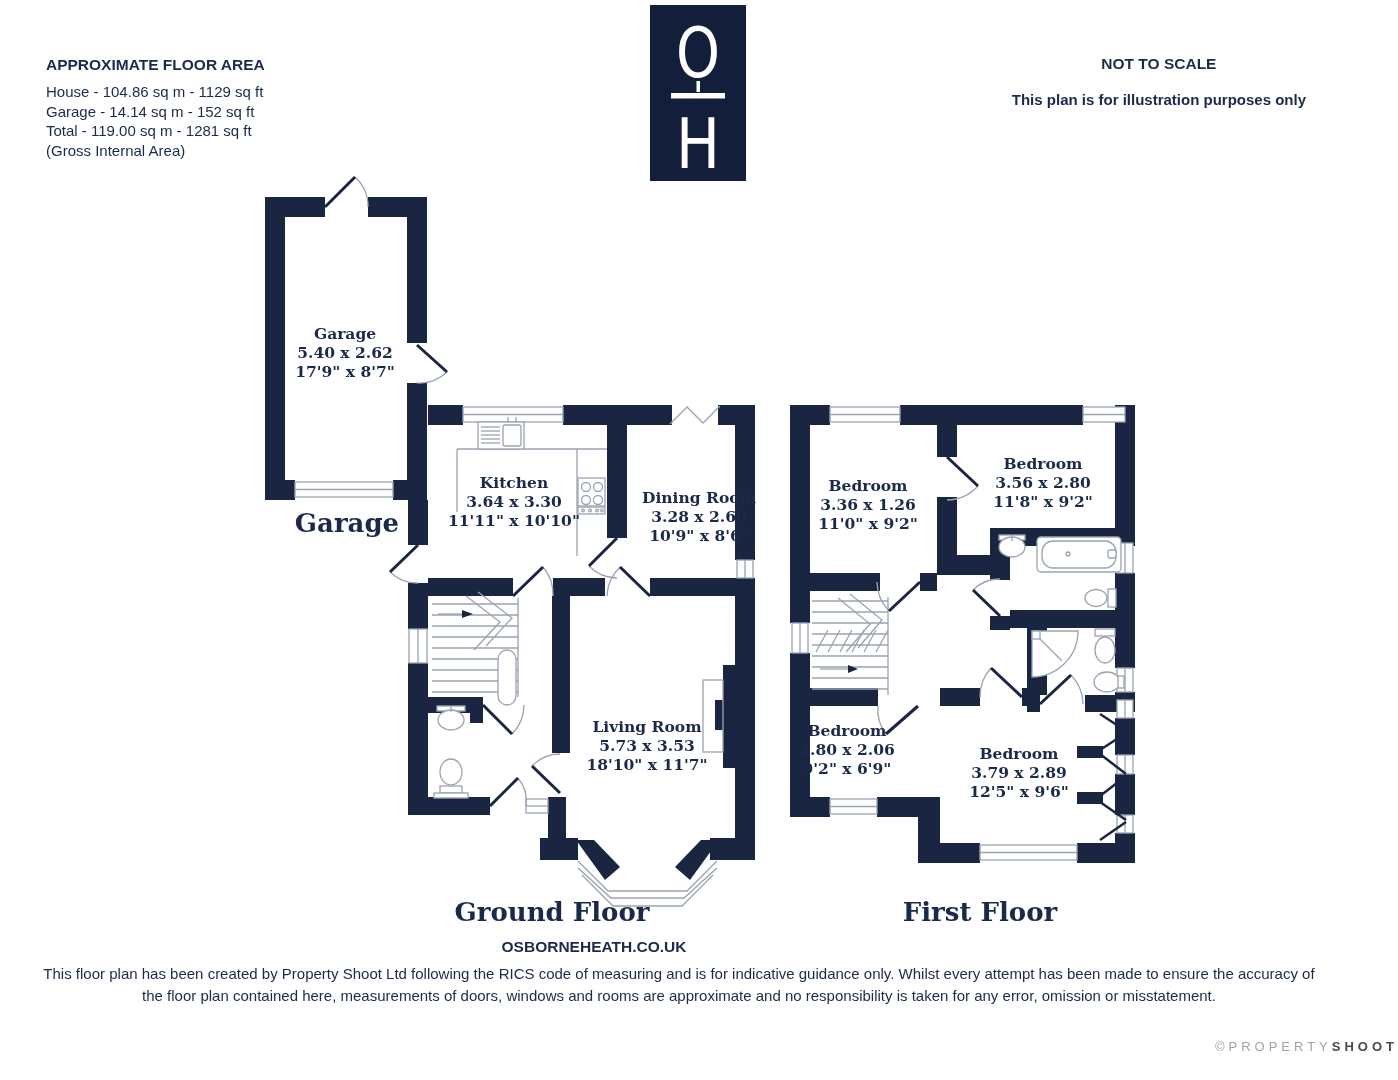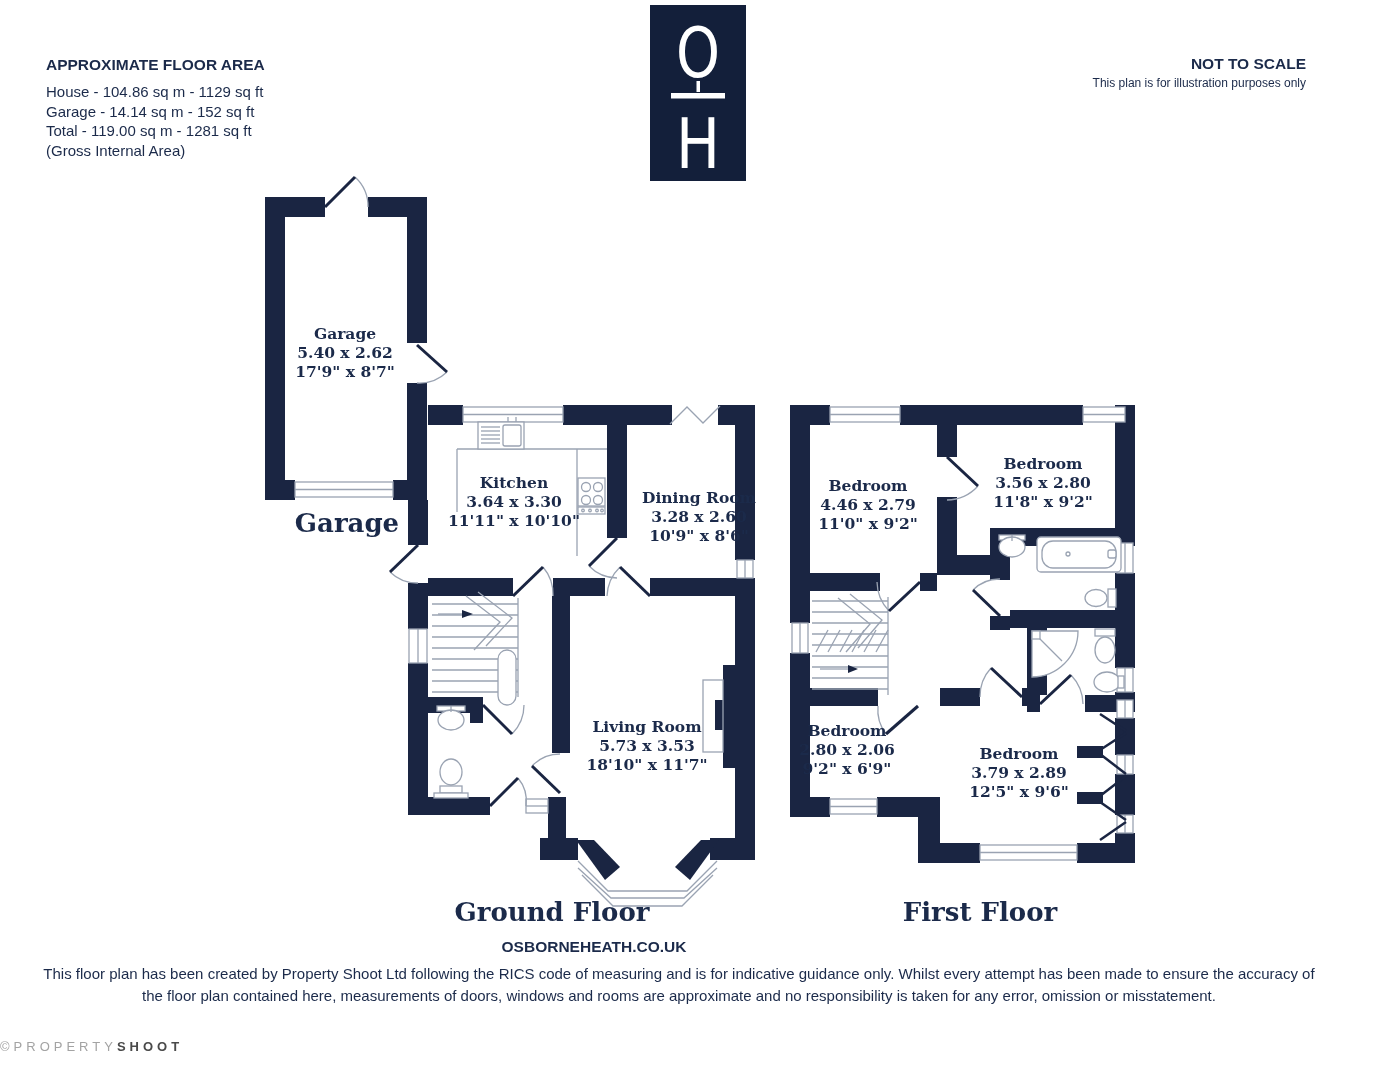--- a/index.html
+++ b/index.html
@@ -3,34 +3,34 @@
 <meta charset="utf-8">
 <style>
   html,body{margin:0;padding:0;background:#fff;}
   .page{position:relative;width:1398px;height:1080px;overflow:hidden;background:#fff;
         font-family:"Liberation Sans",sans-serif;color:#1b2a4a;}
   .abs{position:absolute;}
   
   .area-block{left:46px;top:55px;font-size:15px;line-height:19.4px;}
   .area-title{font-weight:bold;font-size:15.5px;margin-bottom:8px;}
   .scale-block{right:92px;top:55px;text-align:right;}
-  .scale-title{font-weight:bold;font-size:15.5px;}
-  .scale-sub{font-size:12px;margin-top:3px;}
+  .scale-title{font-weight:bold;font-size:15.5px;text-align:center;}
+  .scale-sub{font-size:15px;margin-top:18px;font-weight:bold;}
   .logo{left:650px;top:5px;width:96px;height:176px;background:#131f3a;}
   
   .plan{left:0;top:0;}
   
   .room-label{transform:translateX(-50%);text-align:center;white-space:nowrap;
       font-family:"DejaVu Serif",serif;font-weight:600;font-size:15.5px;line-height:19px;color:#1b2a4a;}
   .floor-label{transform:translateX(-50%);text-align:center;white-space:nowrap;
       font-family:"DejaVu Serif",serif;font-weight:600;font-size:26px;color:#1b2a4a;}
   
   .website{left:0;width:1188px;top:938px;text-align:center;font-weight:bold;font-size:15.5px;}
   .disclaimer{left:0;width:1358px;top:963px;text-align:center;font-size:15px;line-height:22.4px;color:#1b2a4a;}
-  .copyright{left:0;width:1398px;top:1039px;text-align:left;font-size:13px;letter-spacing:4px;color:#a3a3a3;}
+  .copyright{left:0;width:1398px;top:1039px;text-align:right;font-size:13px;letter-spacing:4px;color:#a3a3a3;}
   .copyright .shoot{color:#4a4a4a;font-weight:600;}
 </style>
 </head>
 <body>
 
 <div class="page">
 
   <div class="abs area-block">
     <div class="area-title">APPROXIMATE FLOOR AREA</div>
     <div>House - 104.86 sq m - 1129 sq ft</div>
@@ -341,21 +341,21 @@
       <div>3.28 x 2.60</div>
       <div>10'9" x 8'6"</div>
   </div>
   <div class="abs room-label" style="left:647px;top:717px">
     <div>Living Room</div>
       <div>5.73 x 3.53</div>
       <div>18'10" x 11'7"</div>
   </div>
   <div class="abs room-label" style="left:868px;top:476px">
     <div>Bedroom</div>
-      <div>4.46 x 2.79</div>
+      <div>3.36 x 1.26</div>
       <div>11'0" x 9'2"</div>
   </div>
   <div class="abs room-label" style="left:1043px;top:454px">
     <div>Bedroom</div>
       <div>3.56 x 2.80</div>
       <div>11'8" x 9'2"</div>
   </div>
   <div class="abs room-label" style="left:847px;top:721px">
     <div>Bedroom</div>
       <div>2.80 x 2.06</div>

